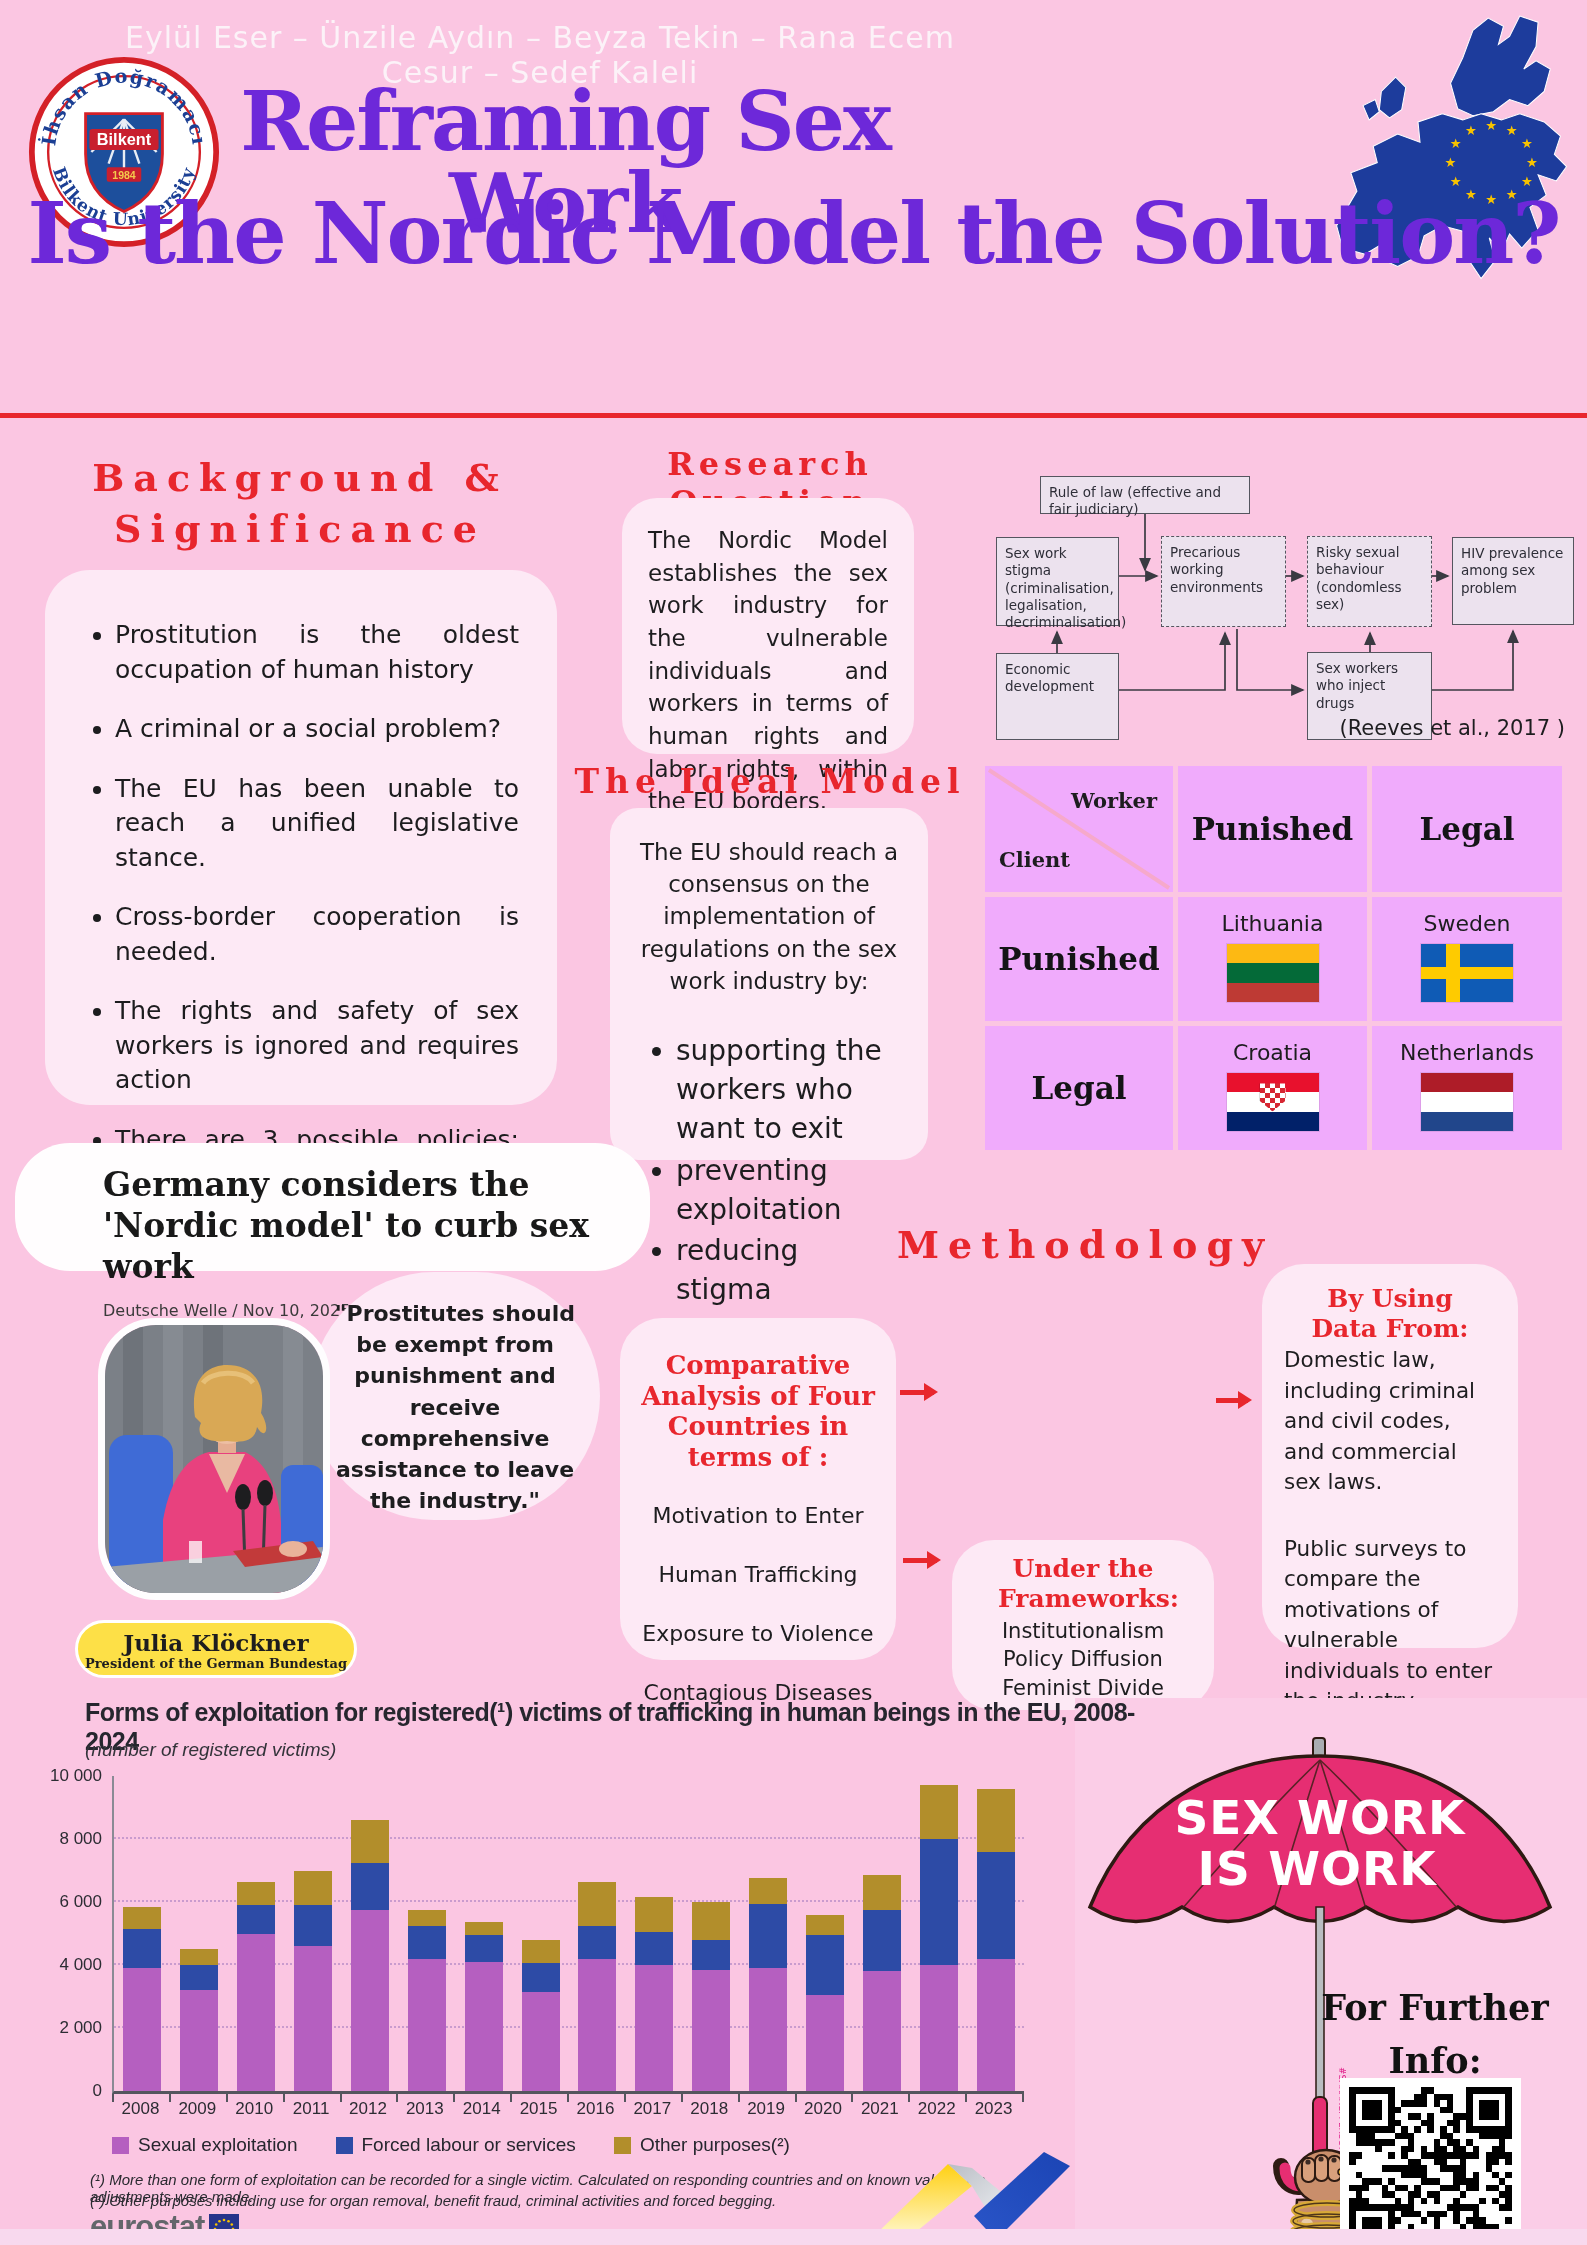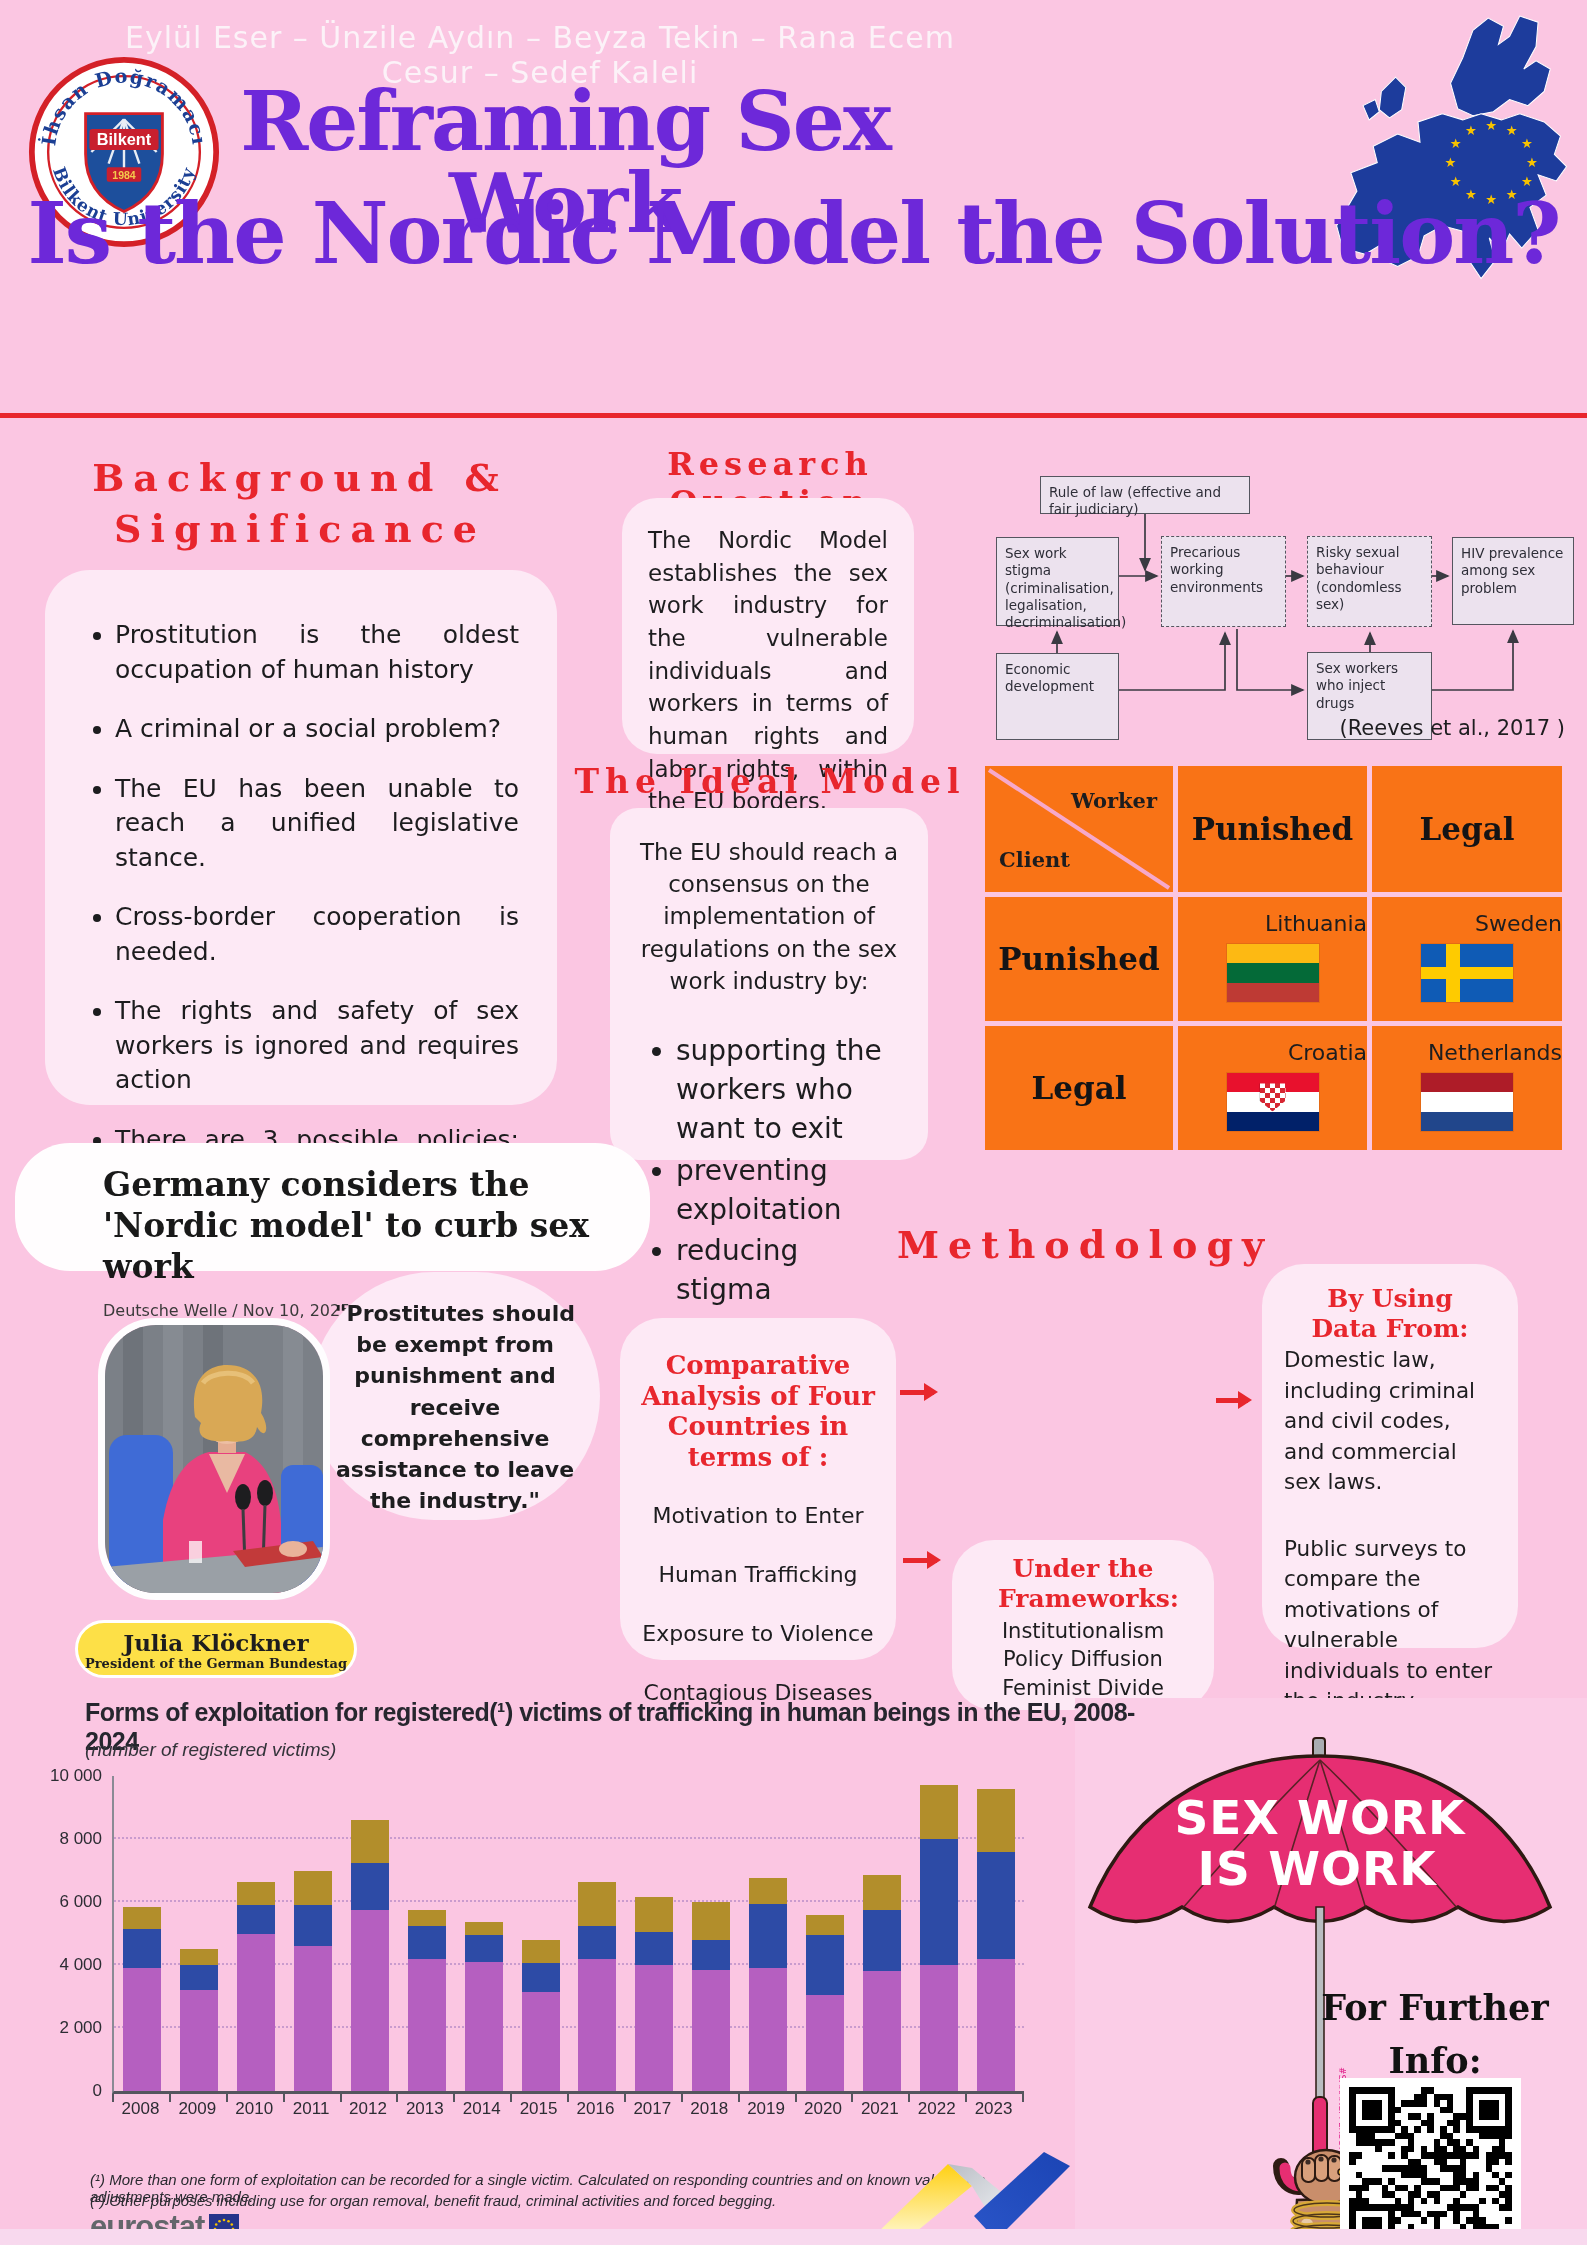--- a/index.html
+++ b/index.html
@@ -22,21 +22,21 @@
   ul.blist li{font-size:25px;line-height:1.38;margin-bottom:25px;text-align:justify;color:#1c1c1e;}
   ul.small-blist{margin:12px 0 0 0;padding:0 18px 0 48px;list-style:disc;}
   ul.small-blist li{font-size:28px;line-height:1.4;margin-bottom:2px;text-align:left;}
   
   .dbox{position:absolute;background:#ece2ee;border:1.6px solid #55555f;color:#2e2e38;
         font-size:13.5px;line-height:1.28;padding:7px 8px;box-sizing:border-box;}
   .dbox.dashed{border-style:dashed;}
   .diagram-caption{font-size:21px;text-align:right;color:#1d1d1f;}
   
   .ptable{display:grid;grid-template-columns:188px 189px 190px;grid-template-rows:126px 124px 124px;gap:5px;}
-  .pcell{background:#f97316;position:relative;text-align:right;}
+  .pcell{background:#f0abfc;position:relative;text-align:center;}
   .pcell .hdr{font-family:"DejaVu Serif",serif;font-weight:700;font-size:31px;color:#141416;
               display:flex;align-items:center;justify-content:center;height:100%;}
   .country{font-size:22px;margin-top:14px;}
   .flag{width:92px;height:58px;margin:8px auto 0;box-shadow:0 0 0 1px rgba(0,0,0,.08);position:relative;}
   .flag.lithuania{background:linear-gradient(#fdb913 0 33.4%,#046a38 33.4% 66.7%,#be3a34 66.7% 100%);}
   .flag.sweden{background:#0f5bb5;}
   .flag.sweden::before{content:"";position:absolute;left:27%;top:0;width:15%;height:100%;background:#fecb00;}
   .flag.sweden::after{content:"";position:absolute;top:39%;left:0;height:22%;width:100%;background:#fecb00;}
   .flag.croatia{background:linear-gradient(#e8112d 0 33.4%,#ffffff 33.4% 66.7%,#012169 66.7% 100%);}
   .flag.croatia::after{content:"";position:absolute;left:50%;top:18%;transform:translateX(-50%);
@@ -365,20 +365,34 @@
         <div class="seg" style="left: 691.938px; width: 38px; bottom: 155.925px; height: 20.475px; background: rgb(178, 142, 43);"></div>
         <div class="seg" style="left: 748.812px; width: 38px; bottom: 0px; height: 119.7px; background: rgb(181, 95, 192);"></div>
         <div class="seg" style="left: 748.812px; width: 38px; bottom: 119.7px; height: 61.425px; background: rgb(45, 75, 166);"></div>
         <div class="seg" style="left: 748.812px; width: 38px; bottom: 181.125px; height: 34.65px; background: rgb(178, 142, 43);"></div>
         <div class="seg" style="left: 805.688px; width: 38px; bottom: 0px; height: 126px; background: rgb(181, 95, 192);"></div>
         <div class="seg" style="left: 805.688px; width: 38px; bottom: 126px; height: 126px; background: rgb(45, 75, 166);"></div>
         <div class="seg" style="left: 805.688px; width: 38px; bottom: 252px; height: 53.55px; background: rgb(178, 142, 43);"></div>
         <div class="seg" style="left: 862.562px; width: 38px; bottom: 0px; height: 132.3px; background: rgb(181, 95, 192);"></div>
         <div class="seg" style="left: 862.562px; width: 38px; bottom: 132.3px; height: 107.1px; background: rgb(45, 75, 166);"></div>
         <div class="seg" style="left: 862.562px; width: 38px; bottom: 239.4px; height: 63px; background: rgb(178, 142, 43);"></div>
+      </div>
+    <div class="abs legend" style="left:62px;top:441px;" id="legend">
+        <div class="item">
+          <span class="sw" style="background: rgb(181, 95, 192);"></span>
+          <span>Sexual exploitation</span>
+        </div>
+        <div class="item">
+          <span class="sw" style="background: rgb(45, 75, 166);"></span>
+          <span>Forced labour or services</span>
+        </div>
+        <div class="item">
+          <span class="sw" style="background: rgb(178, 142, 43);"></span>
+          <span>Other purposes(²)</span>
+        </div>
       </div>
     <div class="footnote" style="left:40px;top:478px;">(¹) More than one form of exploitation can be recorded for a single victim. Calculated on responding countries and on known values. No adjustments were made.</div>
     <div class="footnote" style="left:40px;top:499px;">(²) Other purposes including use for organ removal, benefit fraud, criminal activities and forced begging.</div>
     <div class="abs" style="left:40px;top:516px;display:flex;align-items:center;gap:5px;">
       <span class="eurostat-word">eurostat</span>
       <svg width="30" height="26" viewBox="0 0 30 26">
         <rect width="30" height="26" fill="#27348b"></rect>
         <g fill="#f8c300">
           <circle cx="15" cy="6" r="1.3"></circle>
             <circle cx="19.5" cy="7.2" r="1.3"></circle>

